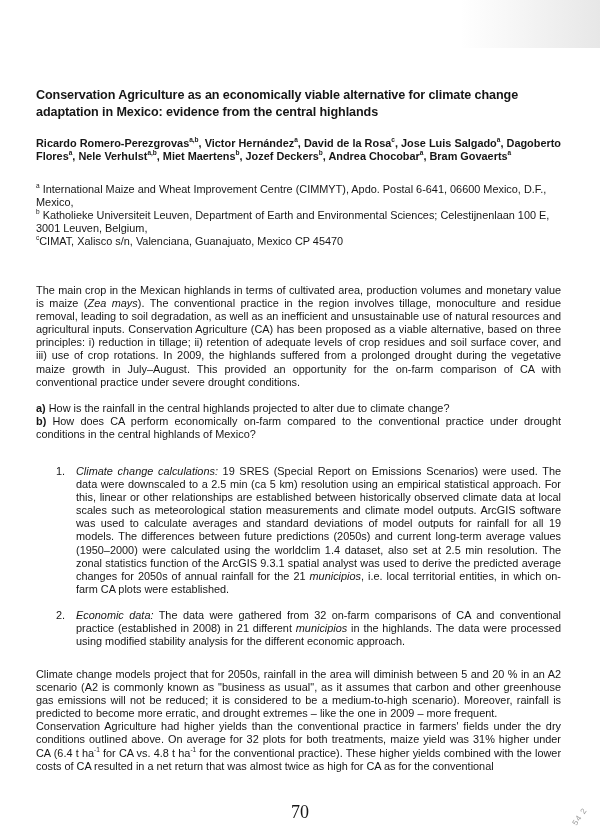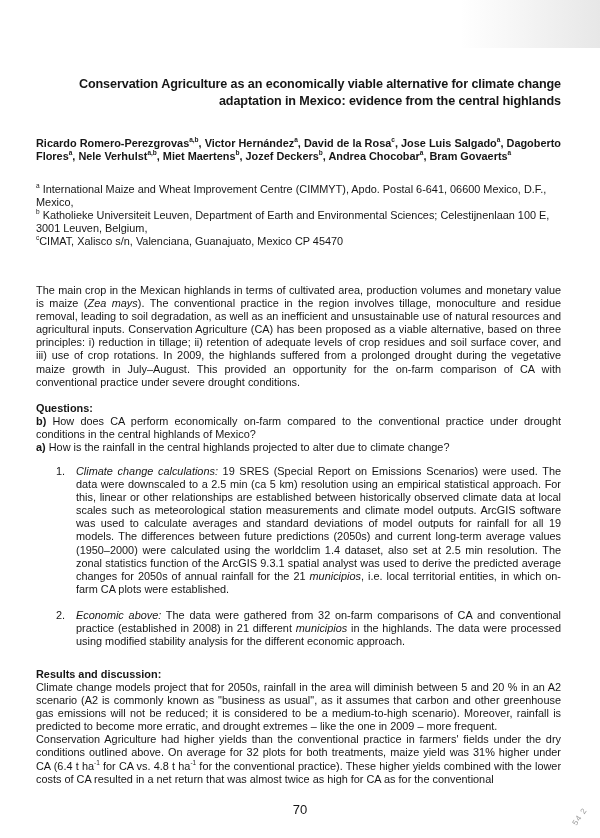--- a/index.html
+++ b/index.html
@@ -6,21 +6,21 @@
   body {
     width:600px; height:838px; background:#ffffff; position:relative; overflow:hidden;
     font-family:"Liberation Sans", sans-serif; color:#161616;
   }
   .scan-shade {
     position:absolute; right:0; top:0; width:140px; height:48px;
     background:linear-gradient(to left, #e7e7e7, rgba(240,240,240,0.6) 60%, rgba(255,255,255,0));
   }
   .page { position:absolute; left:36px; top:0; width:525px; font-size:10.9px; line-height:13.1px; }
   .title {
-    position:absolute; left:0; top:76px; width:525px; text-align:right;
+    position:absolute; left:0; top:87px; width:525px; text-align:left;
     font-weight:bold; font-size:12.6px; line-height:17px; letter-spacing:-0.1px;
   }
   .authors {
     position:absolute; left:0; top:137px; width:525px; font-weight:bold; font-size:10.9px;
     line-height:13px; text-align:justify;
   }
   .affil { position:absolute; left:0; top:183px; width:525px; font-size:10.9px; line-height:13px; }
   sup { font-size:6.5px; line-height:0; vertical-align:super; }
   .p { text-align:justify; margin:0; }
   .intro { position:absolute; left:0; top:284px; width:525px; }
@@ -28,21 +28,21 @@
   .methods { position:absolute; left:0; top:465px; width:525px; }
   .results { position:absolute; left:0; top:668px; width:525px; }
   h3 { margin:0; font-size:10.9px; line-height:13px; font-weight:bold; }
   ol { margin:0; padding:0; list-style:none; }
   .li { position:relative; padding-left:40px; text-align:justify; }
   .li .num { position:absolute; left:20px; top:0; }
   .li2 { margin-top:13px; }
   i { font-style:italic;margin-top:28px; }
   .pagenum {
     position:absolute; left:0; top:802px; width:600px; text-align:center;
-    font-family:Liberation Sans, sans-serif; font-size:13px;
+    font-family:Liberation Serif, serif; font-size:18px;
   }
   .corner-mark {
     position:absolute; left:570px; top:812px; font-size:8px; color:#9a9a9a;
     transform:rotate(-55deg); letter-spacing:1px;
   }
 </style>
 </head>
 <body>
 
 <div class="scan-shade"></div>
@@ -55,37 +55,35 @@
 
   <div class="affil">
     <div><sup>a</sup> <span>International Maize and Wheat Improvement Centre (CIMMYT), Apdo. Postal 6-641, 06600 Mexico, D.F., Mexico,</span></div>
     <div><sup>b</sup> <span>Katholieke Universiteit Leuven, Department of Earth and Environmental Sciences; Celestijnenlaan 100 E, 3001 Leuven, Belgium,</span></div>
     <div><sup>c</sup><span>CIMAT, Xalisco s/n, Valenciana, Guanajuato, Mexico CP 45470</span></div>
   </div>
 
   <p class="p intro"><span>The main crop in the Mexican highlands in terms of cultivated area, production volumes and monetary value is maize (</span><i>Zea mays</i><span>).  The conventional practice in the region involves tillage, monoculture and residue removal, leading to soil degradation, as well as an inefficient and unsustainable use of natural resources and agricultural inputs. Conservation Agriculture (CA) has been proposed as a viable alternative, based on three principles: i) reduction in tillage; ii) retention of adequate levels of crop residues and soil surface cover, and iii) use of crop rotations. In 2009, the highlands suffered from a prolonged drought during the vegetative maize growth in July–August. This provided an opportunity for the on-farm comparison of CA with conventional practice under severe drought conditions.</span></p>
 
   <div class="questions">
-    <h3>Questions:</h3>
+    <p class="p"><b>a)</b><span> How is the rainfall in the central highlands projected to alter due to climate change?</span></p>
     <p class="p"><b>b)</b><span> How does CA perform economically on-farm compared to the conventional practice under drought conditions in the central highlands of Mexico?</span></p>
-    <p class="p"><b>a)</b><span> How is the rainfall in the central highlands projected to alter due to climate change?</span></p>
   </div>
 
   <div class="methods">
     <ol>
       <li class="li">
         <span class="num">1.</span><i>Climate change calculations:</i><span> 19 SRES (Special Report on Emissions Scenarios) were used. The data were downscaled to a 2.5 min (ca 5 km) resolution using an empirical statistical approach. For this, linear or other relationships are established between historically observed climate data at local scales such as meteorological station measurements and climate model outputs. ArcGIS software was used to calculate averages and standard deviations of model outputs for rainfall for all 19 models. The differences between future predictions (2050s) and current long-term average values (1950–2000) were calculated using the worldclim 1.4 dataset, also set at 2.5 min resolution. The zonal statistics function of the ArcGIS 9.3.1 spatial analyst was used to derive the predicted average changes for 2050s of annual rainfall for the 21 </span><i>municipios</i><span>, i.e. local territorial entities, in which on-farm CA plots were established.</span>
       </li>
       <li class="li li2">
-        <span class="num">2.</span><i>Economic above:</i><span> The data were gathered from 32 on-farm comparisons of CA and conventional practice (established in 2008) in 21 different </span><i>municipios</i><span> in the highlands. The data were processed using modified stability analysis for the different economic approach.</span>
+        <span class="num">2.</span><i>Economic data:</i><span> The data were gathered from 32 on-farm comparisons of CA and conventional practice (established in 2008) in 21 different </span><i>municipios</i><span> in the highlands. The data were processed using modified stability analysis for the different economic approach.</span>
       </li>
     </ol>
   </div>
 
   <div class="results">
-    <h3>Results and discussion:</h3>
     <p class="p">Climate change models project that for 2050s, rainfall in the area will diminish between 5 and 20 % in an A2 scenario (A2 is commonly known as "business as usual", as it assumes that carbon and other greenhouse gas emissions will not be reduced; it is considered to be a medium-to-high scenario). Moreover, rainfall is predicted to become more erratic, and drought extremes – like the one in 2009 – more frequent.</p>
     <p class="p"><span>Conservation Agriculture had higher yields than the conventional practice in farmers' fields under the dry conditions outlined above. On average for 32 plots for both treatments, maize yield was 31% higher under CA (6.4 t ha</span><sup>-1</sup><span> for CA vs. 4.8 t ha</span><sup>-1</sup><span> for the conventional practice). These higher yields combined with the lower costs of CA resulted in a net return that was almost twice as high for CA as for the conventional</span></p>
   </div>
 </div>
 
 <div class="pagenum">70</div>
 <div class="corner-mark">54 2</div>
 
 </body></html>

